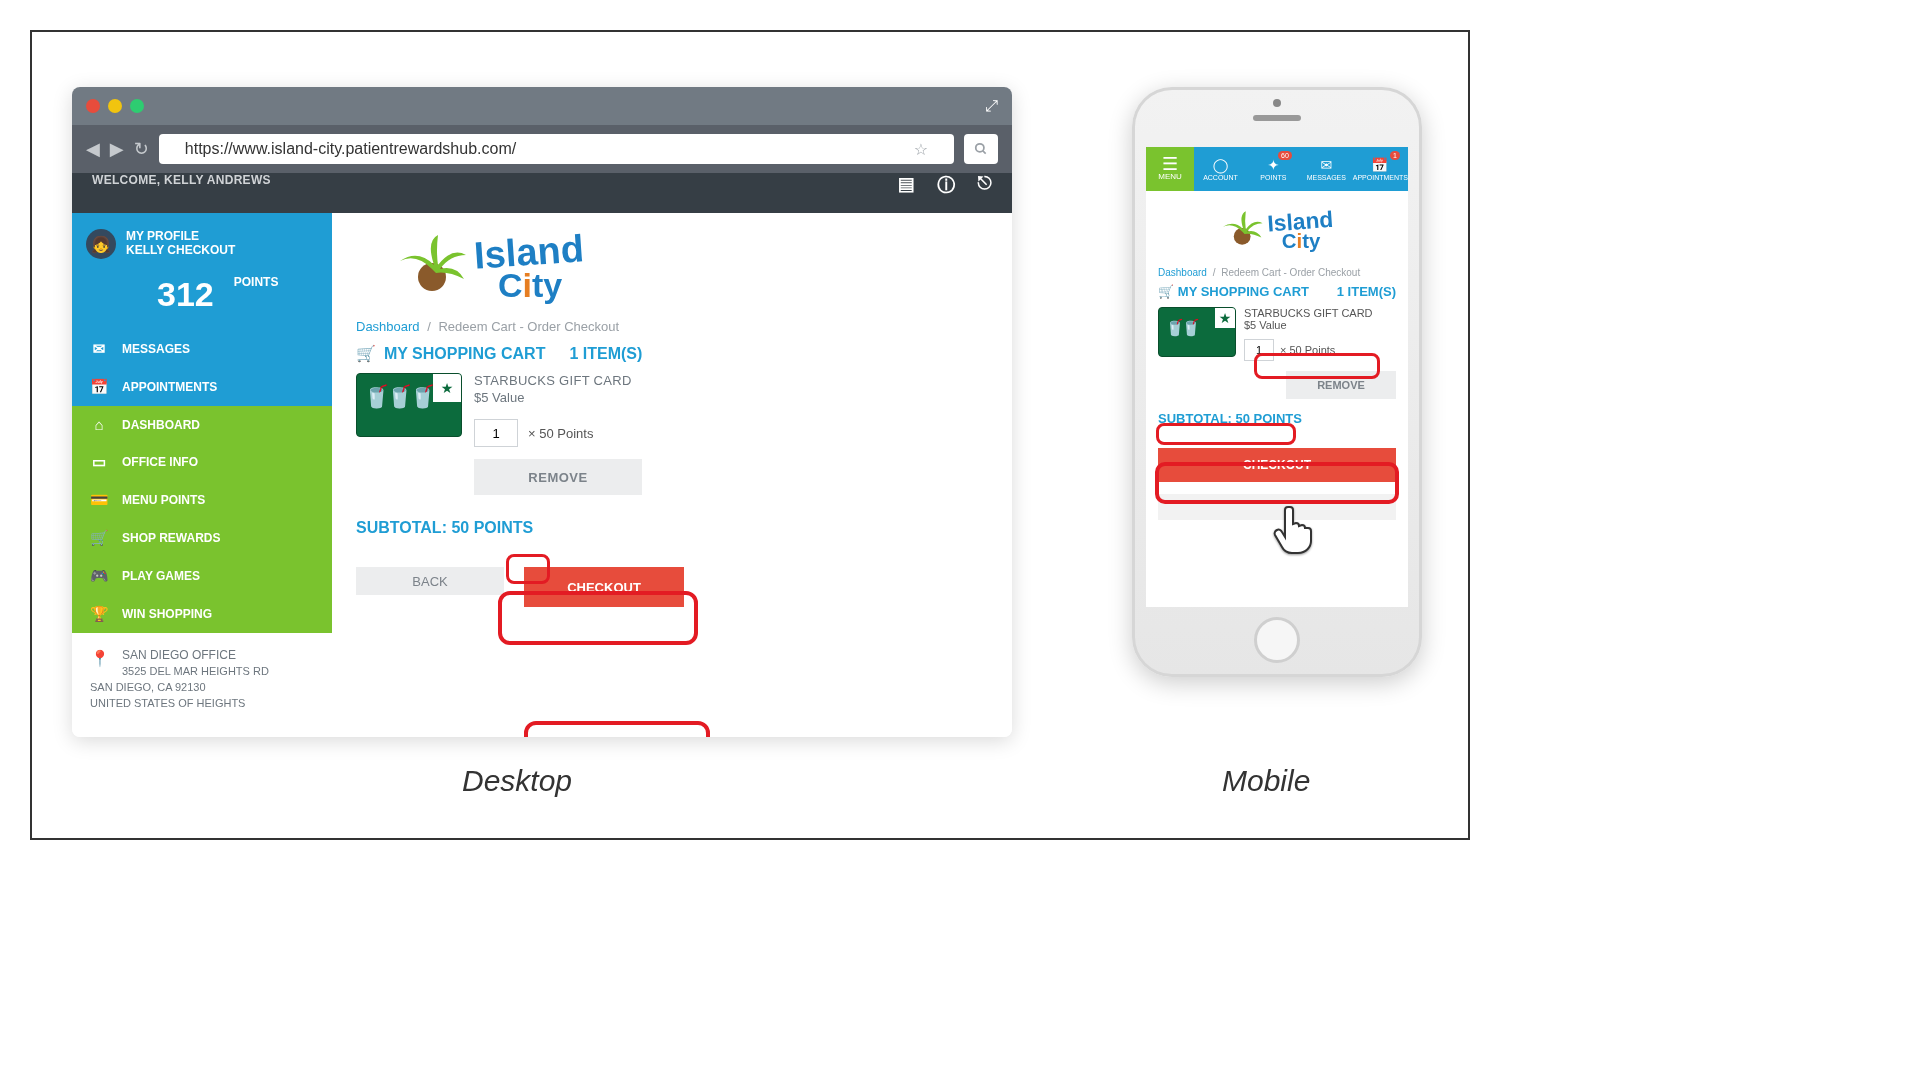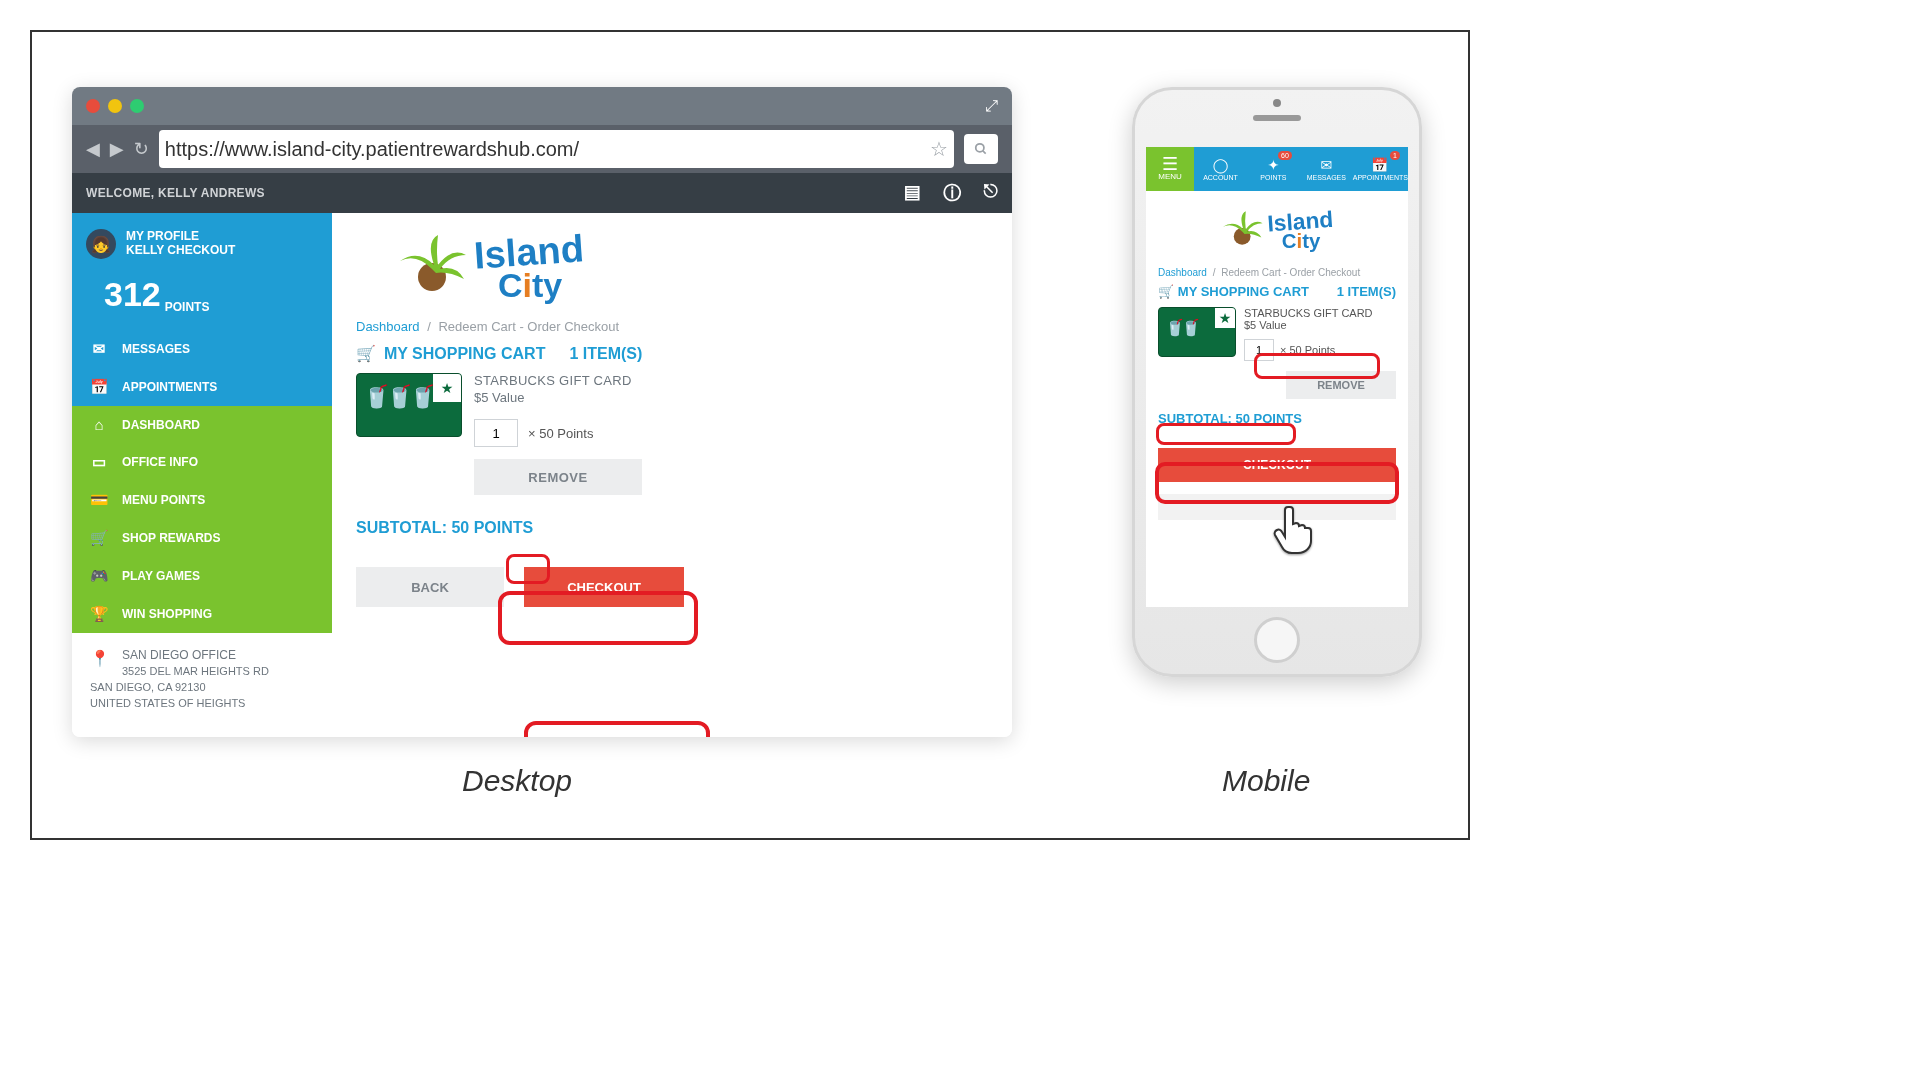--- a/index.html
+++ b/index.html
@@ -14,37 +14,37 @@
 .browser-tabbar { height: 38px; background: #717a83; display: flex; align-items: center; padding: 0 14px; position: relative; }
 .traffic { display: flex; gap: 8px; }
 .traffic span { width: 14px; height: 14px; border-radius: 50%; display: inline-block; }
 .traffic .red { background: #e74c3c; }
 .traffic .yellow { background: #f1c40f; }
 .traffic .green { background: #2ecc71; }
 .expand-ic { position: absolute; right: 14px; color: #fff; font-size: 16px; }
 .browser-toolbar { height: 48px; background: #5a6069; display: flex; align-items: center; gap: 10px; padding: 0 14px; }
 .nav-arrows { color: #c5c9cd; display: flex; gap: 10px; font-size: 18px; align-items: center; }
 .nav-arrows span { cursor: pointer; }
-.addr { flex: 1; height: 38px; background: #fff; border-radius: 4px; display: flex; align-items: center; padding: 0 6px; font-size: 20px; color: #333; justify-content: space-between; }
+.addr { flex: 1; height: 30px; background: #fff; border-radius: 4px; display: flex; align-items: center; padding: 0 26px; font-size: 16px; color: #333; justify-content: space-between; }
 .star { color: #9aa0a6; }
 .search-ic { width: 34px; height: 30px; background: #fff; border-radius: 4px; display: flex; align-items: center; justify-content: center; color: #9aa0a6; }
 
-.app-header { height: 40px; background: #363e45; color: #d0d3d6; display: flex; align-items: center; justify-content: space-between; padding: 0 14px; font-size: 12px; font-weight: 700; letter-spacing: .3px; }
+.app-header { height: 40px; background: #363e45; color: #d0d3d6; display: flex; align-items: flex-start; justify-content: space-between; padding: 0 20px; font-size: 12px; font-weight: 700; letter-spacing: .3px; }
 .app-header-icons { display: flex; gap: 22px; font-size: 18px; color: #fff; }
 
 .app-body { display: flex; height: calc(100% - 38px - 48px - 40px); background: #fff; }
 
 .sidebar { width: 260px; display: flex; flex-direction: column; }
 .sb-blue { background: #1f9dd4; color: #fff; }
 .sb-green { background: #7ac32e; color: #fff; }
 .sb-white { background: #fff; }
 .sb-profile { padding: 16px 14px; display: flex; gap: 10px; }
 .avatar { width: 30px; height: 30px; border-radius: 50%; background: #34495e; flex-shrink: 0; display:flex; align-items:center; justify-content:center; font-size:16px; }
 .sb-profile-text { font-size: 12px; font-weight: 700; }
-.sb-points { padding: 0 14px 16px 32px; display: flex; align-items: flex-end; gap: 4px; }
+.sb-points { padding: 0 14px 16px 85px; display: flex; align-items: flex-start; gap: 20px; }
 .sb-points .num { font-size: 34px; font-weight: 700; }
 .sb-points .lab { font-size: 12px; font-weight: 700; }
 .sb-item { display: flex; align-items: center; gap: 14px; padding: 10px 18px; font-size: 12px; font-weight: 700; cursor: pointer; }
 .sb-item .ic { width: 18px; text-align: center; font-size: 15px; }
 .sb-office { padding: 14px 18px; font-size: 11px; line-height: 1.45; color: #6d767e; }
 .sb-office .pin { color: #e74c3c; font-size: 16px; float: left; margin-right: 12px; }
 .sb-office .office-name { font-weight: 400; color: #6d767e; font-size: 12px; }
 
 .main { flex: 1; padding: 14px 24px; color: #525960; overflow: hidden; }
 .logo-wrap { display: flex; align-items: center; justify-content: flex-start; padding: 4px 0 14px 40px; }
@@ -67,21 +67,21 @@
 .giftcard .corner::after { content: "★"; color: #0c6b3d; font-size: 14px; }
 .giftcard .cups { position: absolute; left: 6px; top: 10px; color: #fff; font-size: 22px; letter-spacing: -4px; }
 .cart-info { font-size: 13px; color: #555; }
 .cart-name { color: #6d767e; letter-spacing: .3px; }
 .cart-sub { color: #6d767e; margin-top: 2px; }
 .qty-row { display: flex; align-items: center; gap: 10px; margin-top: 14px; }
 .qty-input { width: 44px; height: 28px; border: 1px solid #cfd3d7; text-align: center; font-size: 13px; }
 .remove-btn { width: 168px; height: 36px; background: #ecedee; color: #7c838a; border: none; font-size: 13px; font-weight: 700; letter-spacing: .5px; margin-top: 12px; display: block; cursor: pointer; }
 .subtotal { color: #1f9dd4; font-weight: 800; font-size: 16px; margin-top: 24px; }
 .action-row { display: flex; gap: 20px; margin-top: 30px; }
-.back-btn { width: 148px; height: 40px; background: #ecedee; color: #7c838a; border: none; font-weight: 700; font-size: 13px; cursor: pointer; }
+.back-btn { width: 148px; height: 28px; background: #ecedee; color: #7c838a; border: none; font-weight: 400; font-size: 13px; cursor: pointer; }
 .checkout-btn { width: 160px; height: 40px; background: #e74c3c; color: #fff; border: none; font-weight: 700; font-size: 13px; cursor: pointer; }
 
 .callout { border: 4px solid #e31b23; border-radius: 12px; position: absolute; pointer-events: none; }
 .desktop .co1 { left: 434px; top: 467px; width: 44px; height: 30px; border-radius: 8px; border-width: 3px; }
 .desktop .co2 { left: 426px; top: 504px; width: 200px; height: 54px; }
 .desktop .co3 { left: 452px; top: 634px; width: 186px; height: 56px; }
 
 
 .phone { position: absolute; left: 1100px; top: 55px; width: 290px; height: 590px; border-radius: 40px; background: linear-gradient(#f2f2f2,#e6e6e6); box-shadow: 0 6px 24px rgba(0,0,0,.2), inset 0 0 0 3px #d6d6d6; padding: 60px 14px 70px; }
 .phone-speaker { position: absolute; left: 50%; top: 28px; transform: translateX(-50%); width: 48px; height: 6px; background: #999; border-radius: 3px; }

